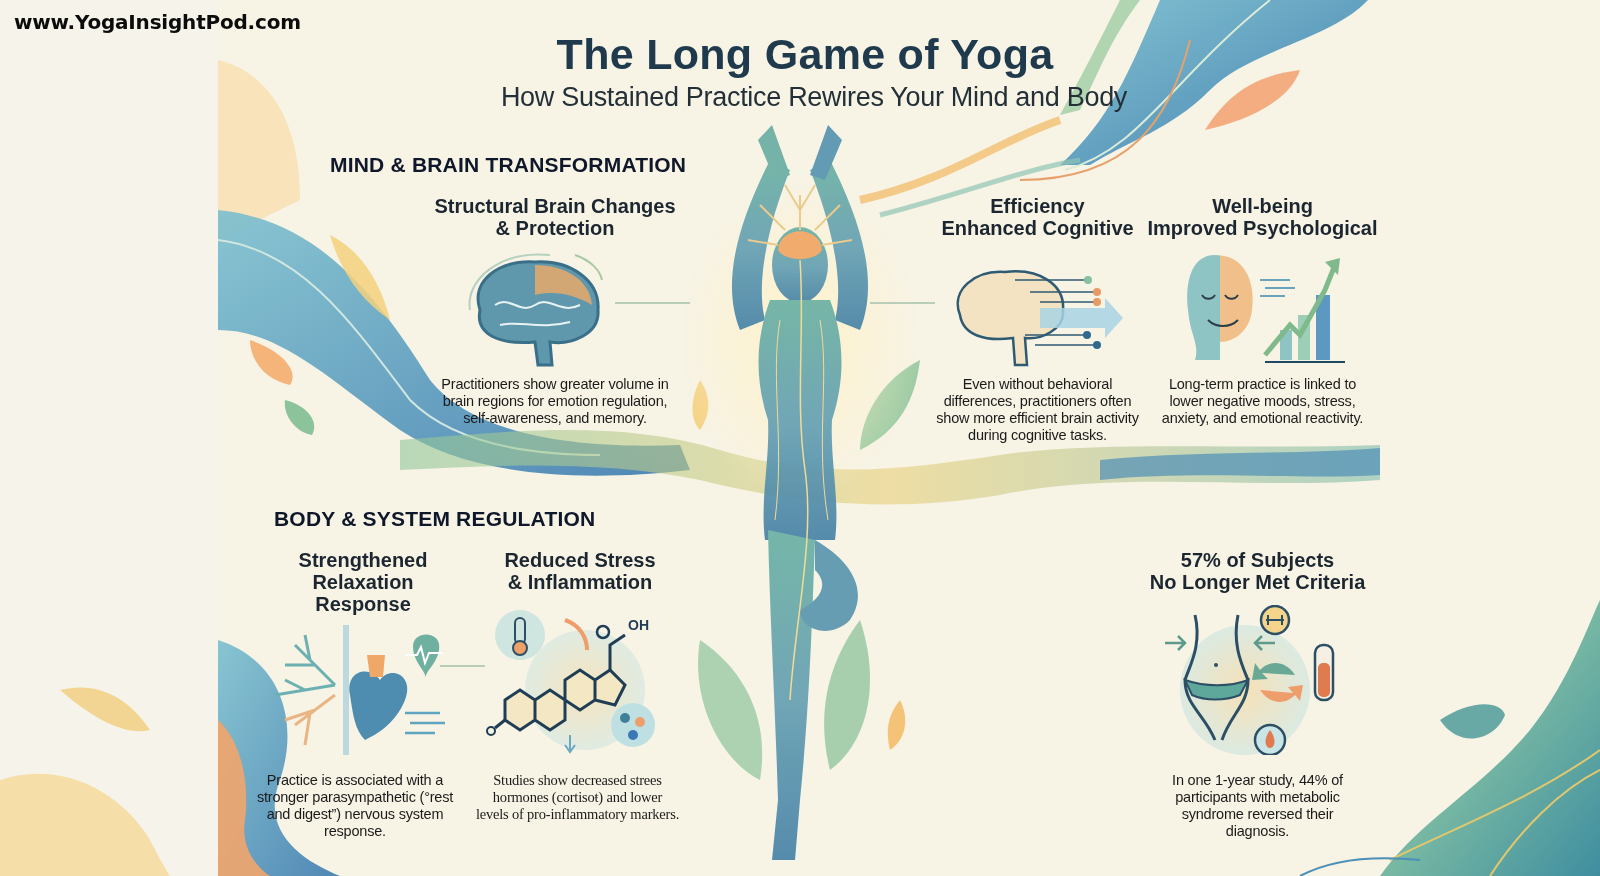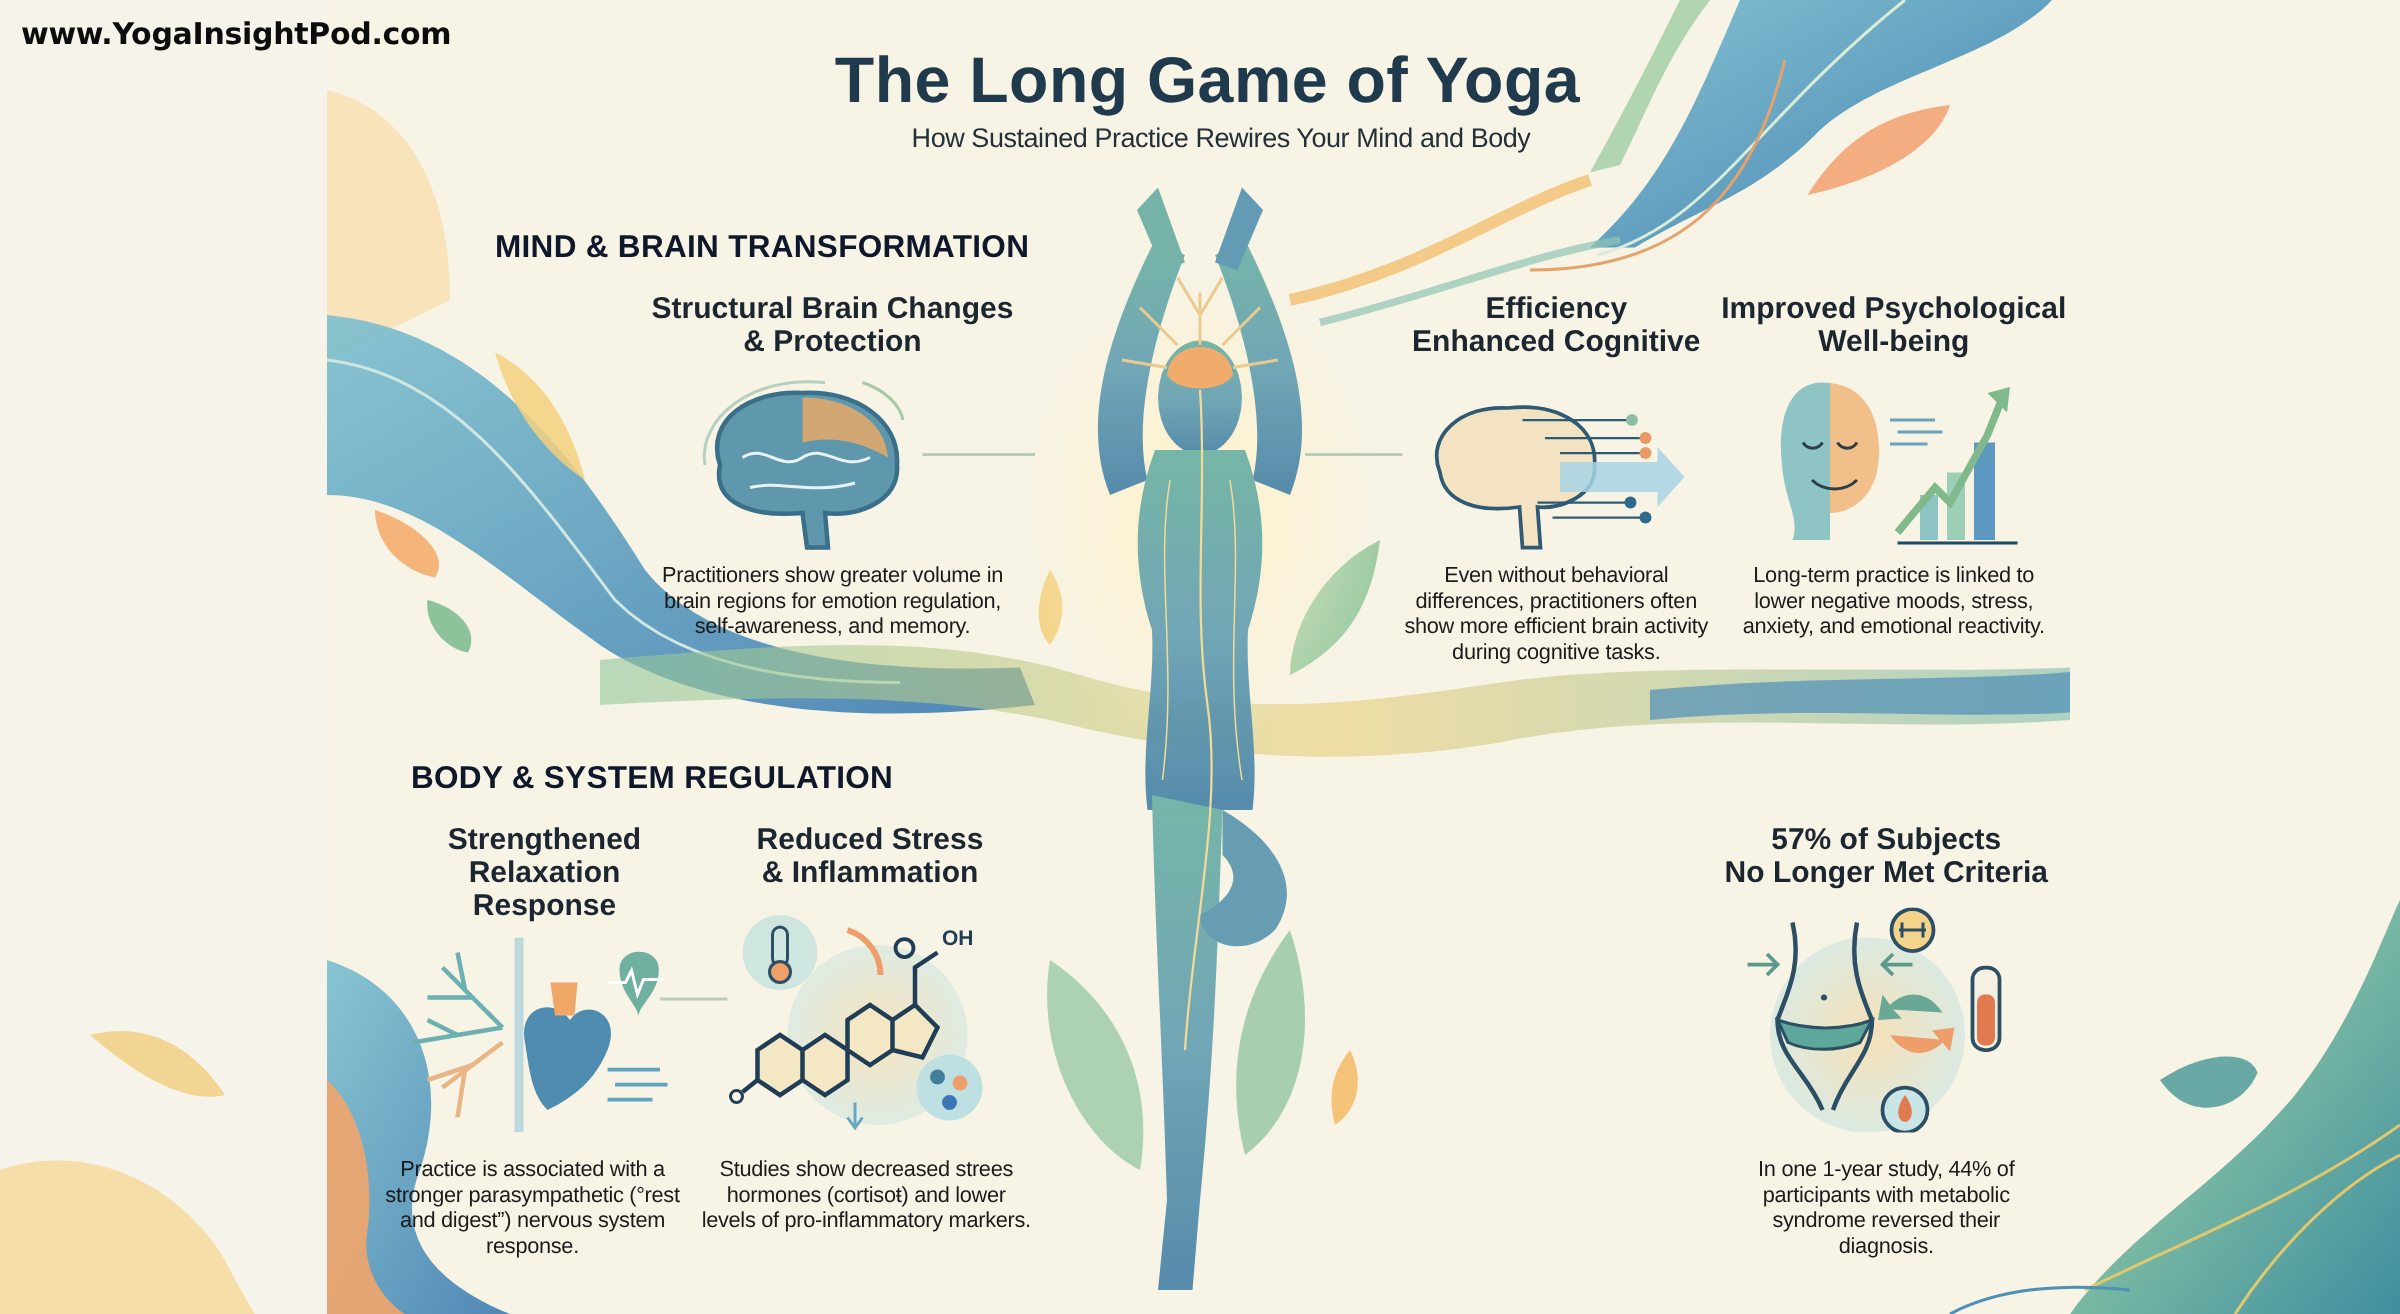--- a/index.html
+++ b/index.html
@@ -23,21 +23,21 @@
   }
   .title {
     position: absolute; left: 0; width: 1600px; top: 30px; text-align: center;
     padding-left: 10px;
     font-family: "Liberation Sans", sans-serif; font-weight: bold;
     font-size: 43px; color: #1f3a4d; letter-spacing: 0.3px;
   }
   .subtitle {
     position: absolute; left: 0; width: 1600px; top: 82px; text-align: center;
     padding-left: 28px;
-    font-size: 18px; color: #243038; letter-spacing: -0.3px;
+    font-size: 27px; color: #243038; letter-spacing: -0.3px;
   }
   .section-title {
     position: absolute; font-weight: bold; font-size: 21px; color: #0f172a;
     letter-spacing: 0.2px;
   }
   .card-title {
     position: absolute; text-align: center; font-weight: bold;
     font-size: 20px; line-height: 22px; color: #1c2630;
   }
   .card-text {
@@ -186,22 +186,22 @@
     <circle cx="152" cy="85" r="4" fill="#2f6a8e"></circle>
   </svg>
   <div class="card-text" style="left:895px; top:376px; width:285px;">
     <div>Even without behavioral</div>
     <div>differences, practitioners often</div>
     <div>show more efficient brain activity</div>
     <div>during cognitive tasks.</div>
   </div>
 
   <div class="card-title" style="left:1130px; top:195px; width:265px;">
+    <div>Well-being</div>
     <div>Improved Psychological</div>
-    <div>Well-being</div>
   </div>
   <svg class="icon" style="left:1180px; top:250px;" width="170" height="115" viewBox="0 0 170 115">
     <defs>
         <linearGradient id="faceG" x1="0" x2="1">
           <stop offset="0.5" stop-color="#8fc4c4"></stop>
           <stop offset="0.5" stop-color="#f1c08a"></stop>
         </linearGradient>
       </defs>
     <path d="M35,5 C70,5 75,40 72,60 C70,80 55,92 40,92 L40,110 L15,110 C20,95 10,85 8,60 C5,35 10,5 35,5 Z" fill="url(#faceG)"></path>
     <path d="M22,45 C25,50 32,50 35,45 M45,45 C48,50 55,50 58,45" stroke="#2d3e48" stroke-width="2" fill="none"></path>
@@ -259,21 +259,21 @@
     <circle cx="6" cy="121" r="4" fill="none" stroke="#1f3e56" stroke-width="2"></circle>
     <path d="M125,60 L125,35 L140,25" stroke="#1f3e56" stroke-width="3" fill="none"></path>
     <circle cx="118" cy="22" r="6" fill="none" stroke="#1f3e56" stroke-width="2.5"></circle>
     <text x="143" y="20" font-family="Liberation Sans, sans-serif" font-size="14" fill="#1f3e56" font-weight="bold">OH</text>
     <circle cx="148" cy="115" r="22" fill="#bfe0e3"></circle>
     <circle cx="140" cy="108" r="5" fill="#3f7f9a"></circle>
       <circle cx="155" cy="112" r="5" fill="#ee9e6a"></circle>
       <circle cx="148" cy="125" r="5" fill="#3c77b5"></circle>
     <path d="M85,125 L85,140 M80,135 L85,142 L90,135" stroke="#6aa8c2" stroke-width="2" fill="none"></path>
   </svg>
-  <div class="card-text" style="left:455px; top:772px; width:245px;">
+  <div class="card-text" style="left:455px; top:772px; width:245px;font-family:Liberation Serif, serif;">
     <div>Studies show decreased strees</div>
     <div>hormones (cortisoŧ) and lower</div>
     <div>levels of pro-inflammatory markers.</div>
   </div>
 
   <div class="card-title" style="left:1130px; top:549px; width:255px;">
     <div>57% of Subjects</div>
     <div>No Longer Met Criteria</div>
   </div>
   <svg class="icon" style="left:1160px; top:605px;" width="190" height="150" viewBox="0 0 190 150">

